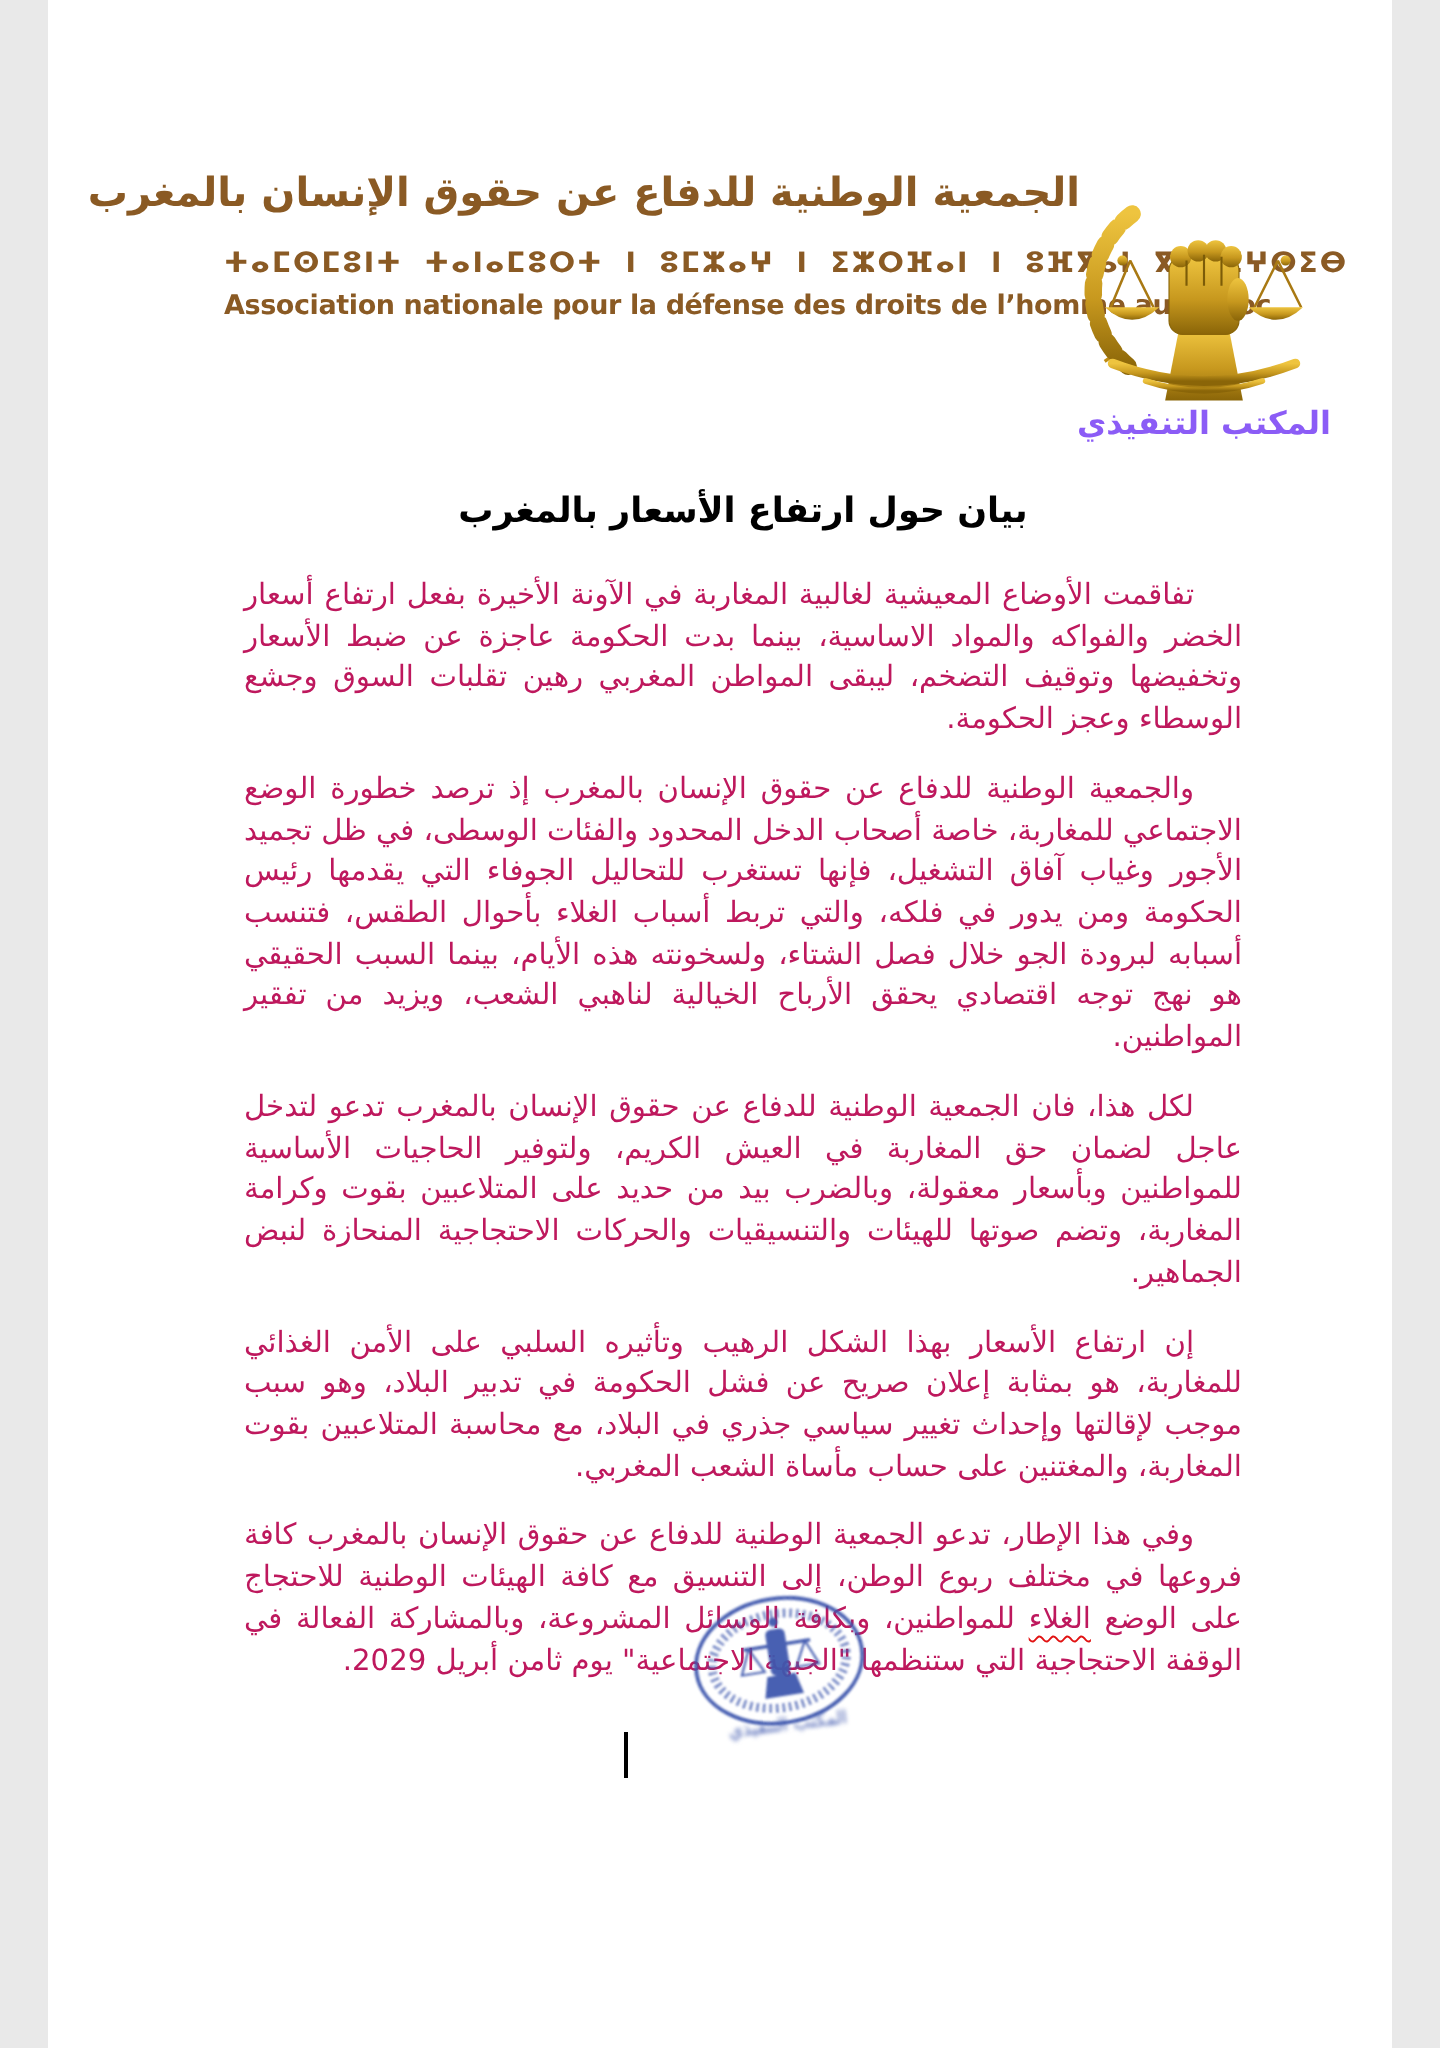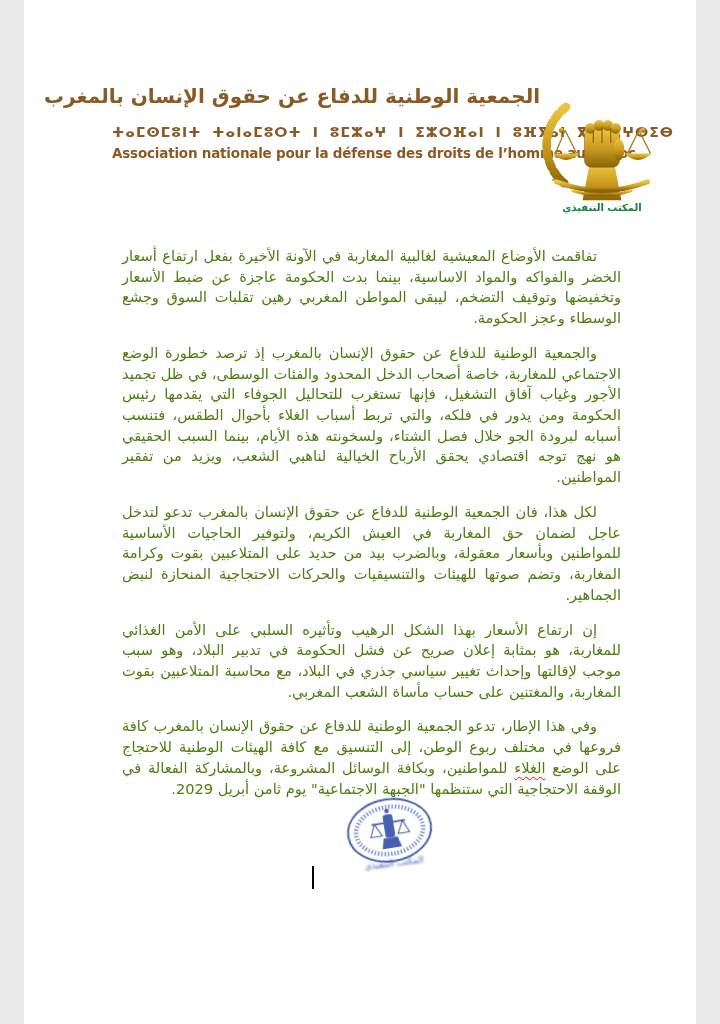--- a/index.html
+++ b/index.html
@@ -20,34 +20,34 @@
     word-spacing:5px;letter-spacing:1px;white-space:nowrap;
   }
   .org-fr{
     position:absolute;top:145px;left:88px;width:428px;
     text-align:center;font-size:13.5px;font-weight:bold;color:#8a5a24;
     white-space:nowrap;letter-spacing:-0.2px;
   }
   .logo-wrap{position:absolute;top:72px;left:503px;width:150px;height:136px;}
   .office-label{
     position:absolute;top:202px;left:503px;width:150px;
-    text-align:center;direction:rtl;font-size:10px;font-weight:bold;color:#15803d;
+    text-align:center;direction:rtl;font-size:16px;font-weight:bold;color:#8b5cf6;
   }
   
   .main{
     position:absolute;top:246px;left:98px;right:75px;
     direction:rtl;text-align:justify;
   }
   .doc-title{
     margin:0 0 22px 0;text-align:center;
     font-size:17.5px;font-weight:bold;color:#000;
   }
   .main p{
     margin:0 0 14px 0;
-    font-size:14.6px;line-height:1.42;color:#4d7c0f;
+    font-size:14.6px;line-height:1.42;color:#be185d;
     text-indent:24px;
   }
   .misspelled{
     text-decoration:underline wavy #e11212;
     text-decoration-thickness:1px;text-underline-offset:3px;
   }
   
   .stamp{
     position:absolute;top:793px;left:310px;width:112px;height:80px;
     transform:rotate(-9deg);filter:blur(0.4px);opacity:0.95;
@@ -113,20 +113,21 @@
 
         <path d="M 28,113 Q 75,131 122,113" fill="none" stroke="url(#gg)" stroke-width="5" stroke-linecap="round"></path>
         <path d="M 45,122 Q 75,132 105,122" fill="none" stroke="url(#gg)" stroke-width="3" stroke-linecap="round"></path>
       </svg>
     </div>
 
     <div class="office-label">المكتب التنفيذي</div>
   </header>
 
   <main class="main">
+    <h1 class="doc-title">بيان حول ارتفاع الأسعار بالمغرب</h1>
 
     <p>تفاقمت الأوضاع المعيشية لغالبية المغاربة في الآونة الأخيرة بفعل ارتفاع أسعار الخضر والفواكه والمواد الاساسية، بينما بدت الحكومة عاجزة عن ضبط الأسعار وتخفيضها وتوقيف التضخم، ليبقى المواطن المغربي رهين تقلبات السوق وجشع الوسطاء وعجز الحكومة.</p>
     <p>والجمعية الوطنية للدفاع عن حقوق الإنسان بالمغرب إذ ترصد خطورة الوضع الاجتماعي للمغاربة، خاصة أصحاب الدخل المحدود والفئات الوسطى، في ظل تجميد الأجور وغياب آفاق التشغيل، فإنها تستغرب للتحاليل الجوفاء التي يقدمها رئيس الحكومة ومن يدور في فلكه، والتي تربط أسباب الغلاء بأحوال الطقس، فتنسب أسبابه لبرودة الجو خلال فصل الشتاء، ولسخونته هذه الأيام، بينما السبب الحقيقي هو نهج توجه اقتصادي يحقق الأرباح الخيالية لناهبي الشعب، ويزيد من تفقير المواطنين.</p>
     <p>لكل هذا، فان الجمعية الوطنية للدفاع عن حقوق الإنسان بالمغرب تدعو لتدخل عاجل لضمان حق المغاربة في العيش الكريم، ولتوفير الحاجيات الأساسية للمواطنين وبأسعار معقولة، وبالضرب بيد من حديد على المتلاعبين بقوت وكرامة المغاربة، وتضم صوتها للهيئات والتنسيقيات والحركات الاحتجاجية المنحازة لنبض الجماهير.</p>
     <p>إن ارتفاع الأسعار بهذا الشكل الرهيب وتأثيره السلبي على الأمن الغذائي للمغاربة، هو بمثابة إعلان صريح عن فشل الحكومة في تدبير البلاد، وهو سبب موجب لإقالتها وإحداث تغيير سياسي جذري في البلاد، مع محاسبة المتلاعبين بقوت المغاربة، والمغتنين على حساب مأساة الشعب المغربي.</p>
     <p><span>وفي هذا الإطار، تدعو الجمعية الوطنية للدفاع عن حقوق الإنسان بالمغرب كافة فروعها في مختلف ربوع الوطن، إلى التنسيق مع كافة الهيئات الوطنية للاحتجاج على الوضع </span><span class="misspelled">الغلاء</span><span> للمواطنين، وبكافة الوسائل المشروعة، وبالمشاركة الفعالة في الوقفة الاحتجاجية التي ستنظمها "الجبهة الاجتماعية" يوم ثامن أبريل 2029.</span></p>
   </main>
 
   <div class="stamp">
     <svg viewBox="0 0 110 90" width="112" height="80" xmlns="http://www.w3.org/2000/svg" aria-hidden="true">

